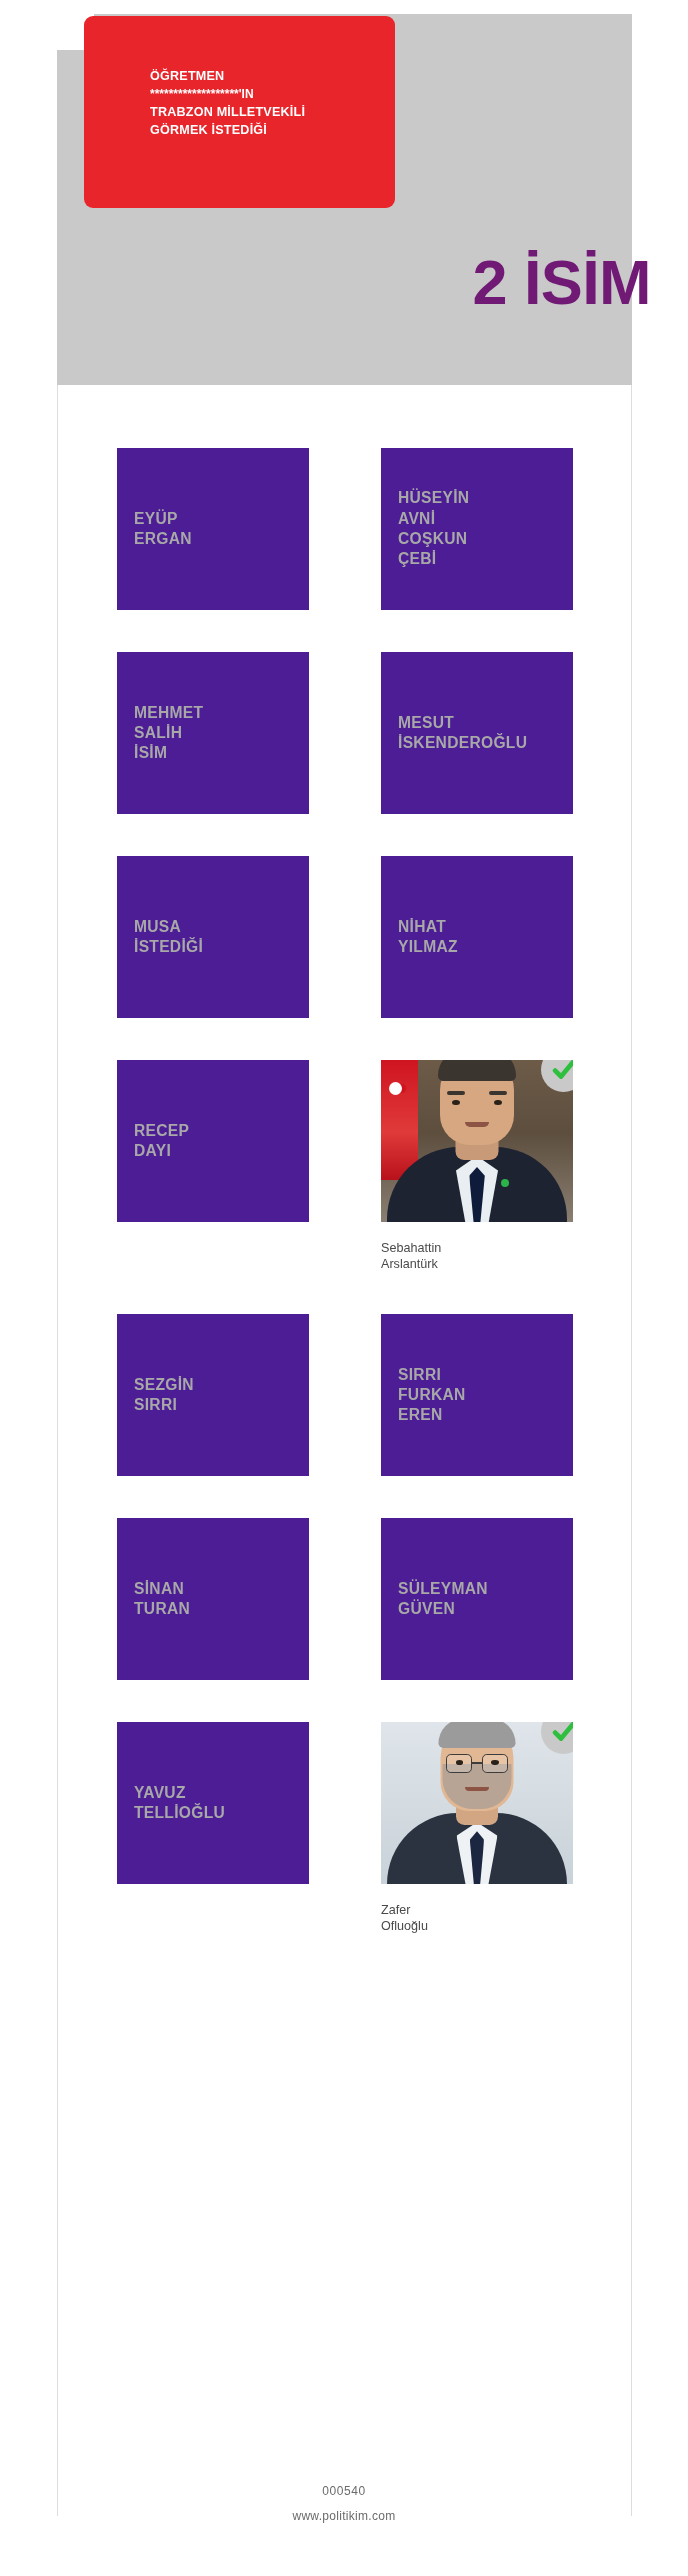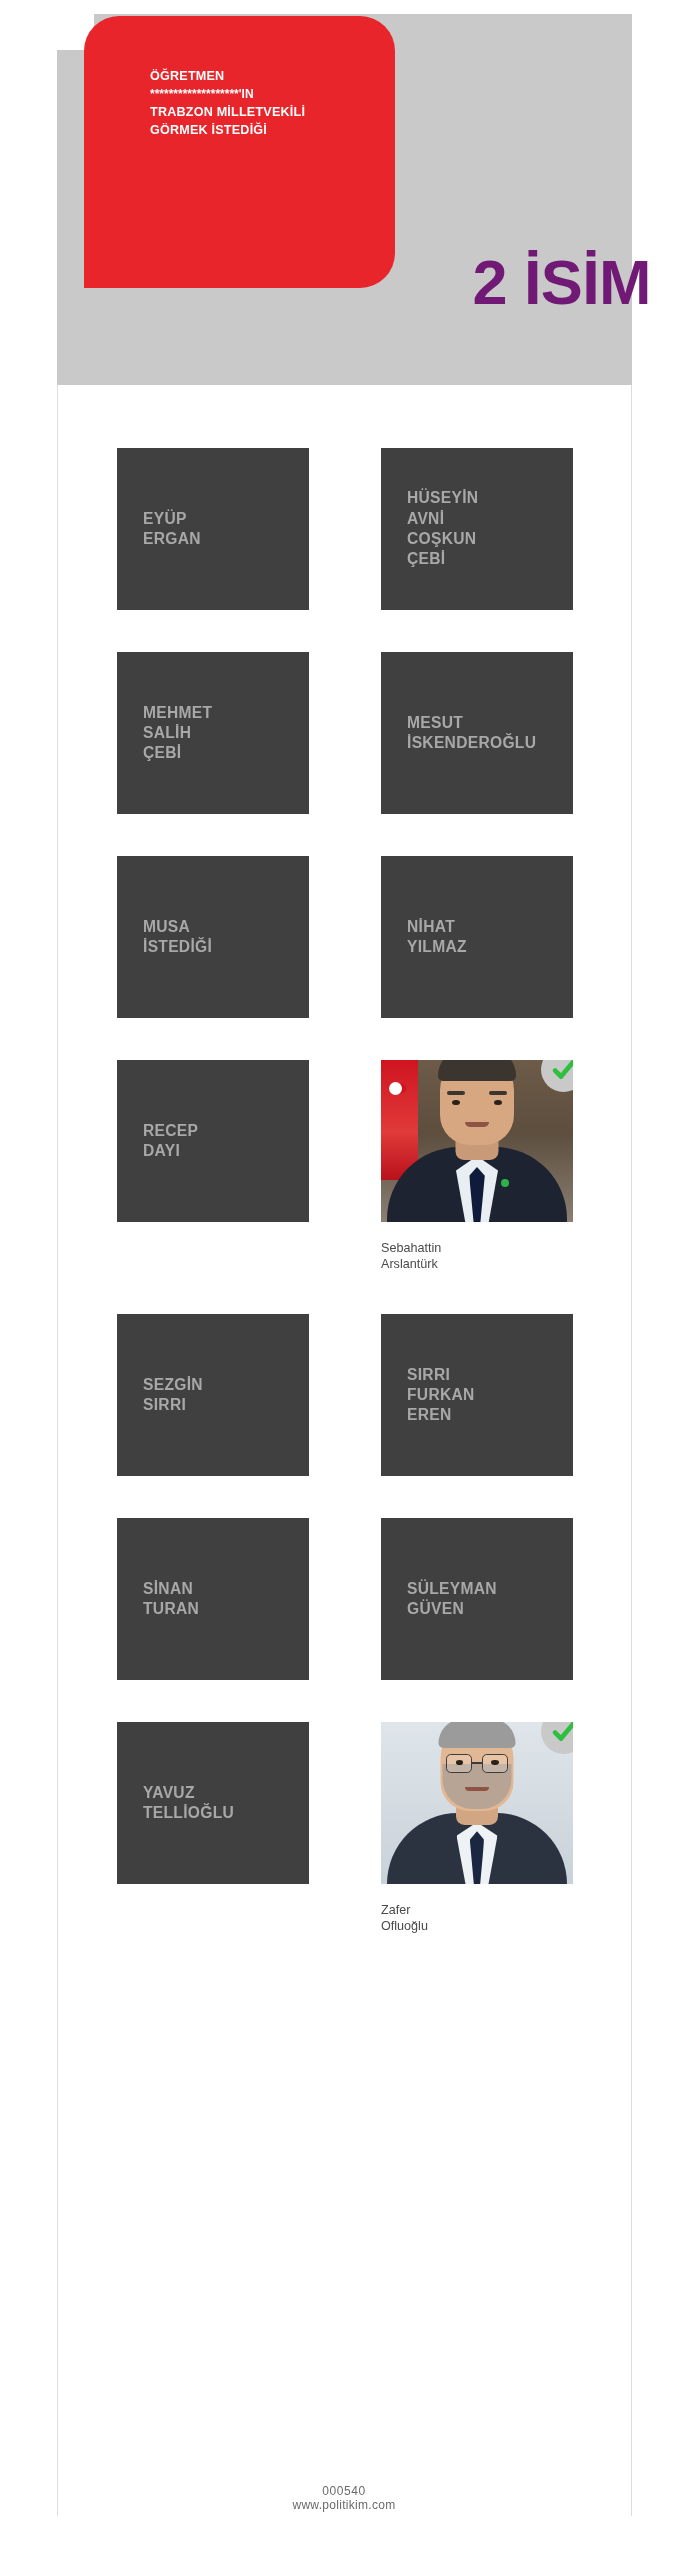--- a/index.html
+++ b/index.html
@@ -33,25 +33,26 @@
     width: 37px;
     height: 36px;
     background: #ffffff;
     border-top-left-radius: 0;
   }
   .red-box {
     position: absolute;
     left: 84px;
     top: 15.6px;
     width: 311px;
-    height: 272px;
+    height: 192px;
     background: #e8252a;
     border-top-right-radius: 35px;
     border-bottom-right-radius: 35px;
     border-top-left-radius: 35px;
+    border-radius: 9px;
   }
   .red-box-inner {
     position: absolute;
     left: 66px;
     top: 51px;
     width: 227px;
   }
   .red-line {
     color: #ffffff;
     font-weight: bold;
@@ -99,25 +100,25 @@
     gap: 72px;
     margin-bottom: 42px;
     align-items: flex-start;
   }
   .cell {
     width: 192px;
   }
   .tile {
     width: 192px;
     height: 162px;
-    background: #404040;
+    background: #4c1d95;
     position: relative;
     display: flex;
     align-items: center;
-    padding-left: 26px;
+    padding-left: 17px;
   }
   .tile-name {
     font-size: 15.6px;
     font-weight: bold;
     color: #a8a8a8;
     line-height: 20.3px;
     letter-spacing: 0.3px;
     white-space: pre-line;
   }
 
@@ -280,21 +281,21 @@
     position: absolute;
     left: 0;
     top: 2484px;
     width: 688px;
     text-align: center;
   }
   .footer-num {
     font-size: 12px;
     color: #6b6b6b;
     letter-spacing: 0.6px;
-    margin-bottom: 0;
+    margin-bottom: 11px;
   }
   .footer-site {
     font-size: 12px;
     color: #6b6b6b;
     letter-spacing: 0.3px;
   }
 </style>
 </head>
 <body>
 
@@ -333,21 +334,21 @@
 ÇEBİ</div>
         </div>
       </div>
     </div>
 
     <div class="row">
       <div class="cell">
         <div class="tile">
           <div class="tile-name">MEHMET
 SALİH
-ÇEBİ</div>
+İSİM</div>
         </div>
       </div>
       <div class="cell">
         <div class="tile">
           <div class="tile-name">MESUT
 İSKENDEROĞLU</div>
         </div>
       </div>
     </div>
 

